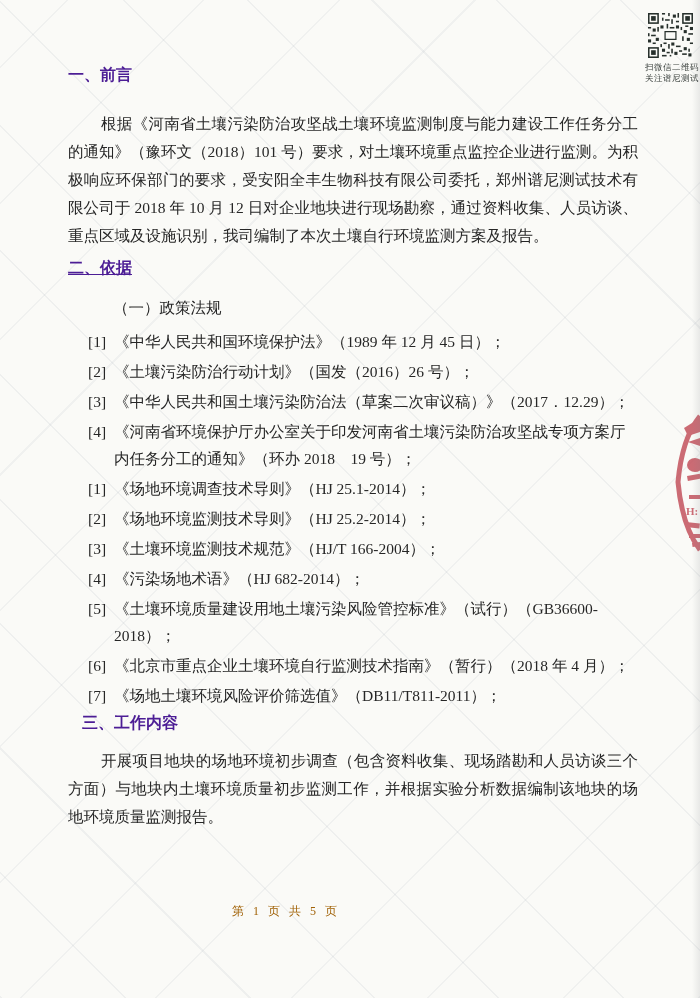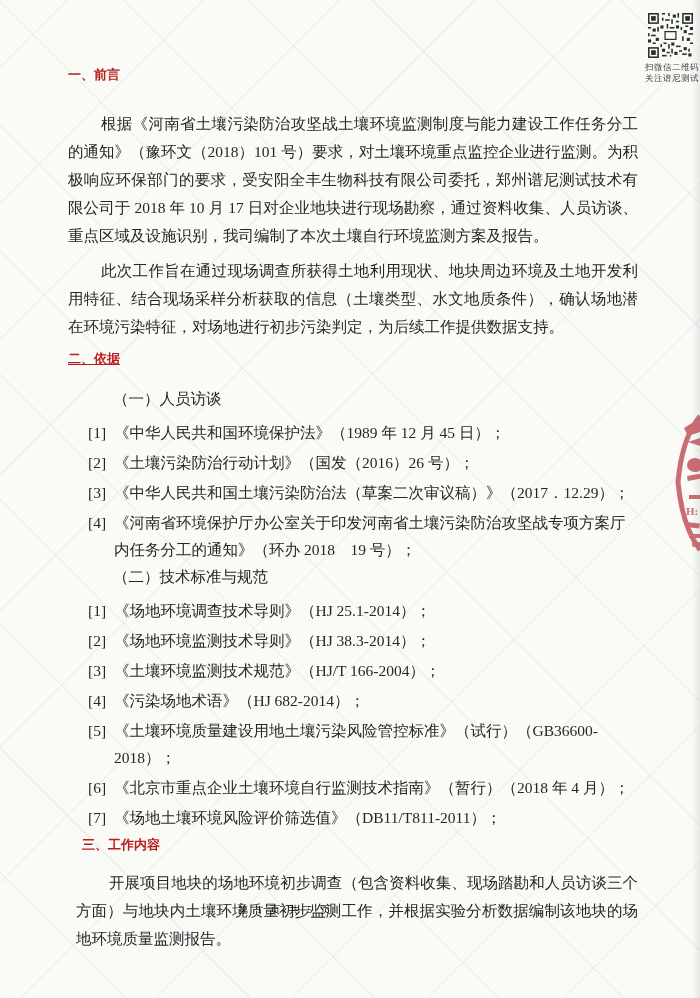--- a/index.html
+++ b/index.html
@@ -32,48 +32,48 @@
     pointer-events:none;
   }
   .content{
     position:absolute;left:68px;top:64px;width:570px;
     font-size:15.5px;line-height:28px;
     text-align:justify;
   }
   .sec-h{
     font-family:"Liberation Sans", sans-serif;
     font-weight:bold;
-    font-size:13px;line-height:22px;
+    font-size:16px;line-height:22px;
     margin:0 0 24px 0;
-    color:#b91c1c;
+    color:#4c1d95;
     text-align:left;
   }
   .sec-h.mid{margin:0 0 18px 0;text-decoration:underline;}
   .sec-h.late{margin:2px 0 13px 14px;}
   .body-p{margin:0 0 7px 0;text-indent:33px;}
   .sub-title{
     margin:2px 0 9px 45px;
     line-height:22px;
     text-align:left;
   }
   .ref-list{margin:0 0 0 20px;}
   .ref-item{
     display:flex;
     line-height:27px;
     margin-bottom:3px;
     text-align:left;
   }
   .ref-num{flex:none;width:26px;font-family:"Liberation Serif", serif;}
   .ref-text{flex:1;}
-  .work-p{margin:13px 0 0 8px;text-indent:33px;}
+  .work-p{margin:13px 0 0 0;text-indent:33px;}
   .footer{
     position:absolute;left:0;top:903px;width:572px;
     text-align:center;
-    font-size:10px;letter-spacing:3px;
-    color:#000000;
+    font-size:12px;letter-spacing:3px;
+    color:#a16207;
   }
   .qr-block{
     position:absolute;left:645px;top:12px;width:50px;
     text-align:center;
   }
   .qr-svg{display:block;margin:0 auto 3px auto;}
   .qr-caption{
     font-size:8.5px;line-height:10.5px;letter-spacing:.5px;
     color:#3a403d;white-space:nowrap;
     font-family:"Liberation Sans", sans-serif;
@@ -165,54 +165,52 @@
       <text x="14" y="113" font-size="11" font-family="Liberation Serif, serif" fill="#bf4450" font-weight="bold">H:</text>
       <rect x="14" y="120" width="14" height="5" fill="#bf4450" transform="rotate(6 14 120)"></rect>
       <rect x="17" y="132" width="11" height="4" fill="#bf4450"></rect>
       <rect x="20" y="141" width="8" height="4" fill="#bf4450" transform="rotate(-8 20 141)"></rect>
     </g>
   </svg>
 
   <main class="content">
 
     <h2 class="sec-h">一、前言</h2>
-    <p class="body-p">根据《河南省土壤污染防治攻坚战土壤环境监测制度与能力建设工作任务分工的通知》（豫环文（2018）101 号）要求，对土壤环境重点监控企业进行监测。为积极响应环保部门的要求，受安阳全丰生物科技有限公司委托，郑州谱尼测试技术有限公司于 2018 年 10 月 17 日对企业地块进行现场勘察，通过资料收集、人员访谈、重点区域及设施识别，我司编制了本次土壤自行环境监测方案及报告。</p>
-    <p class="body-p">此次工作旨在通过现场调查所获得土地利用现状、地块周边环境及土地开发利用特征、结合现场采样分析获取的信息（土壤类型、水文地质条件），确认场地潜在环境污染特征，对场地进行初步污染判定，为后续工作提供数据支持。</p>
+    <p class="body-p">根据《河南省土壤污染防治攻坚战土壤环境监测制度与能力建设工作任务分工的通知》（豫环文（2018）101 号）要求，对土壤环境重点监控企业进行监测。为积极响应环保部门的要求，受安阳全丰生物科技有限公司委托，郑州谱尼测试技术有限公司于 2018 年 10 月 12 日对企业地块进行现场勘察，通过资料收集、人员访谈、重点区域及设施识别，我司编制了本次土壤自行环境监测方案及报告。</p>
 
     <h2 class="sec-h mid">二、依据</h2>
 
-    <div class="sub-title">（一）人员访谈</div>
+    <div class="sub-title">（一）政策法规</div>
     <div class="ref-list">
       <div class="ref-item">
         <span class="ref-num">[1]</span>
         <span class="ref-text">《中华人民共和国环境保护法》（1989 年 12 月 45 日）；</span>
       </div>
       <div class="ref-item">
         <span class="ref-num">[2]</span>
         <span class="ref-text">《土壤污染防治行动计划》（国发（2016）26 号）；</span>
       </div>
       <div class="ref-item">
         <span class="ref-num">[3]</span>
         <span class="ref-text">《中华人民共和国土壤污染防治法（草案二次审议稿）》（2017．12.29）；</span>
       </div>
       <div class="ref-item">
         <span class="ref-num">[4]</span>
         <span class="ref-text">《河南省环境保护厅办公室关于印发河南省土壤污染防治攻坚战专项方案厅内任务分工的通知》（环办 2018　19 号）；</span>
       </div>
     </div>
 
-    <div class="sub-title">（二）技术标准与规范</div>
     <div class="ref-list">
       <div class="ref-item">
         <span class="ref-num">[1]</span>
         <span class="ref-text">《场地环境调查技术导则》（HJ 25.1-2014）；</span>
       </div>
       <div class="ref-item">
         <span class="ref-num">[2]</span>
-        <span class="ref-text">《场地环境监测技术导则》（HJ 38.3-2014）；</span>
+        <span class="ref-text">《场地环境监测技术导则》（HJ 25.2-2014）；</span>
       </div>
       <div class="ref-item">
         <span class="ref-num">[3]</span>
         <span class="ref-text">《土壤环境监测技术规范》（HJ/T 166-2004）；</span>
       </div>
       <div class="ref-item">
         <span class="ref-num">[4]</span>
         <span class="ref-text">《污染场地术语》（HJ 682-2014）；</span>
       </div>
       <div class="ref-item">

